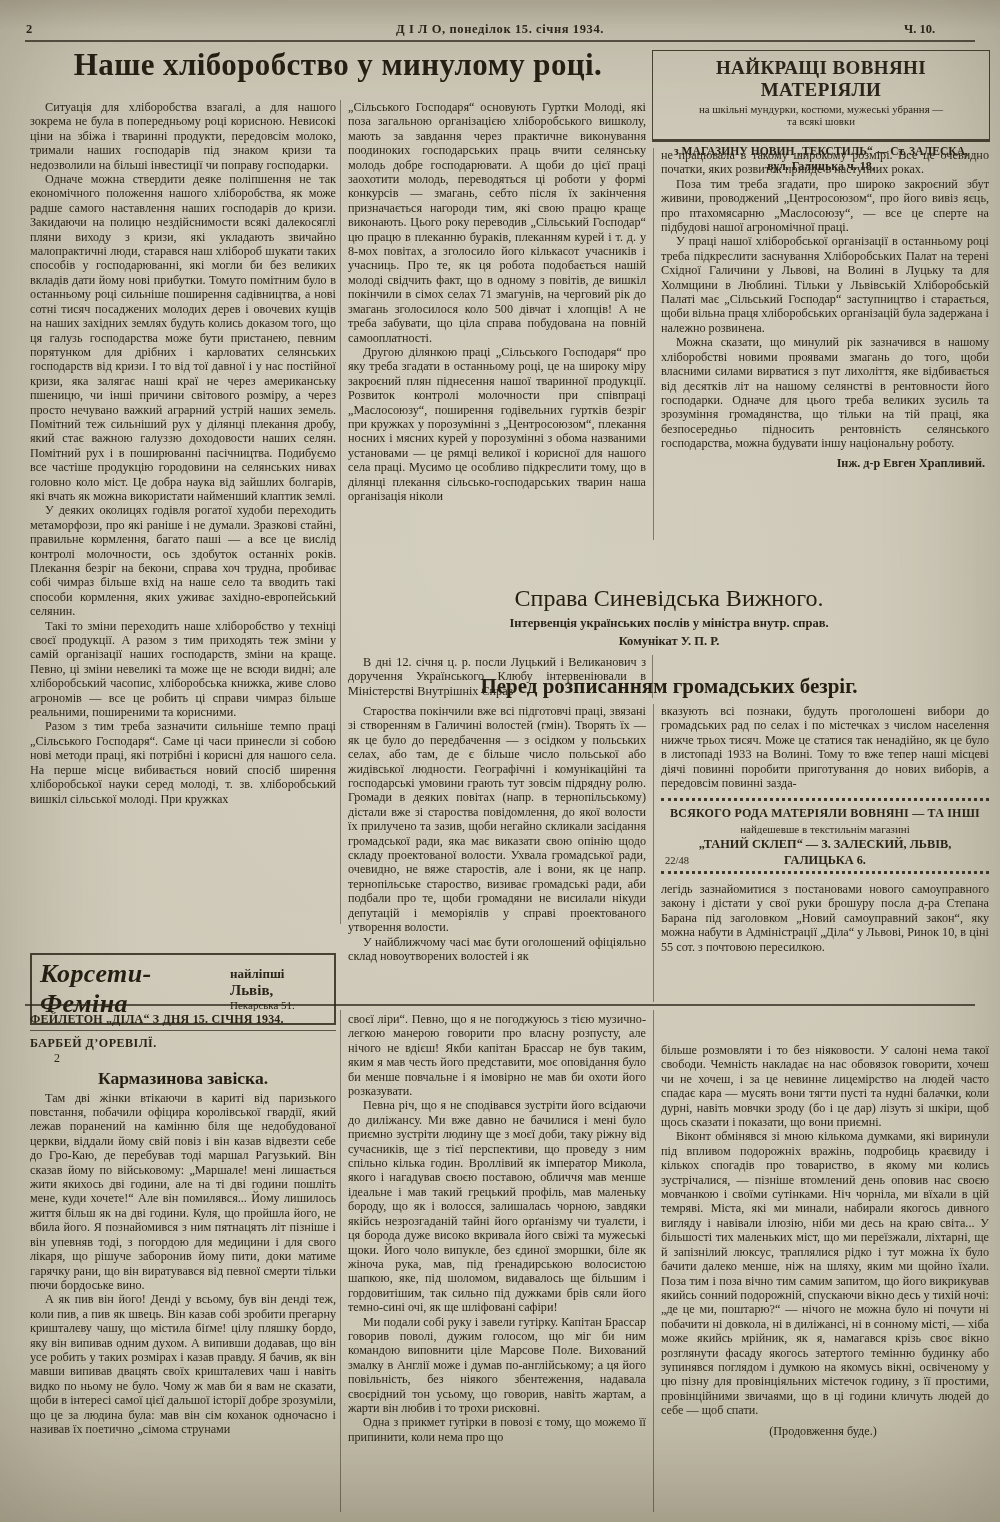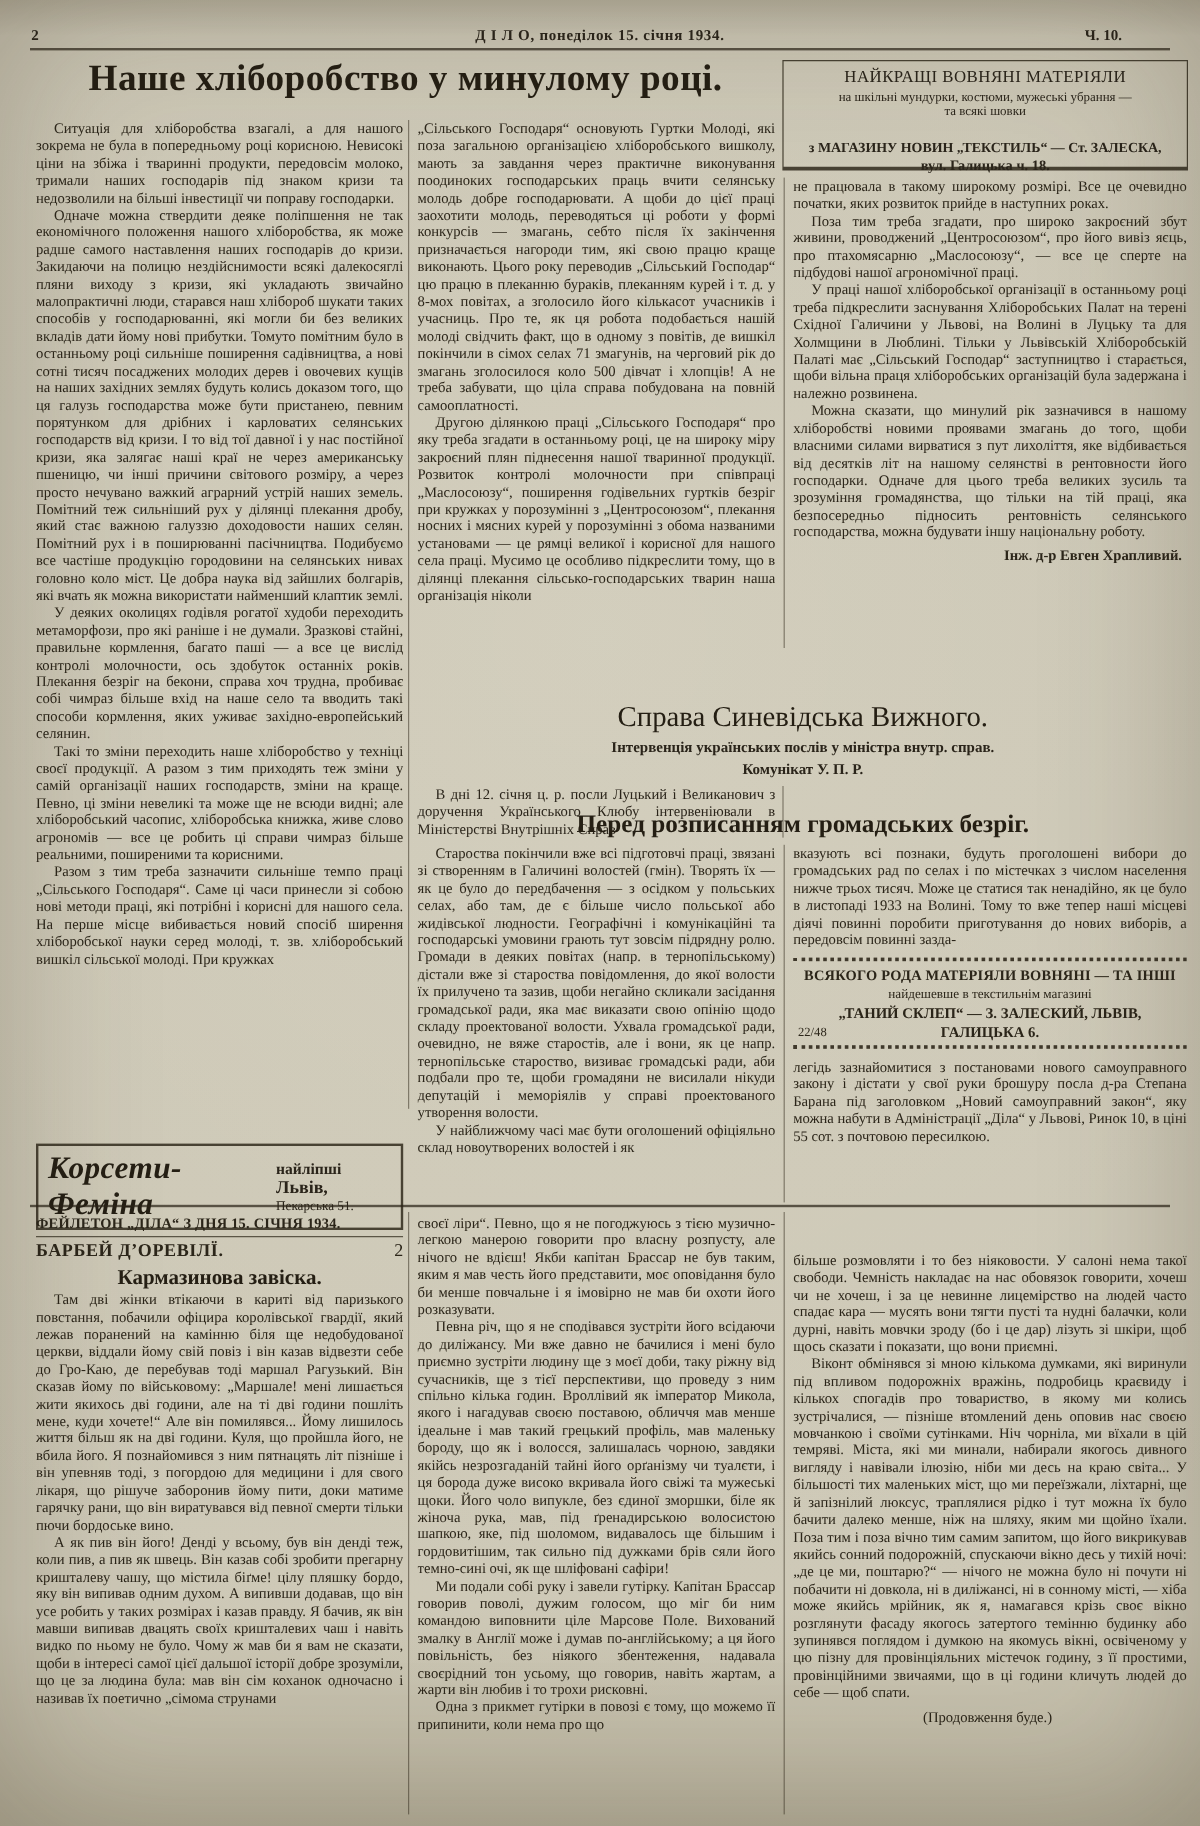--- a/index.html
+++ b/index.html
@@ -30,21 +30,21 @@
   
   .col { position:absolute; text-align:justify; font-size:12.2px; line-height:14.4px; overflow:hidden; color:#2b2519; }
   .para { text-indent:15px; margin:0; }
   .cont .para:first-child { text-indent:0; }
   .signature { text-align:right; font-weight:700; margin-top:5px; padding-right:4px; }
 
   
   .ad-textile { position:absolute; top:50px; left:652px; width:338px; height:92px;
     border:1.5px solid rgba(38,31,18,.8); border-bottom-width:3px;
     padding:6px 8px 4px; text-align:center; }
-  .adt-1 { font-weight:400; font-size:14px; letter-spacing:.4px; }
+  .adt-1 { font-weight:700; font-size:19px; letter-spacing:.4px; }
   .adt-2 { font-size:10.8px; margin-top:2px; }
   .adt-3 { font-size:10.8px; }
   .adt-4 { font-weight:700; font-size:11.6px; margin-top:18px; }
   .adt-5 { font-weight:700; font-size:12px; margin-top:1px; }
 
   
   .s2 { position:absolute; top:545px; left:348px; width:642px; }
   .s2-title { text-align:center; font-size:24px; font-weight:400; color:#241e13;margin-top:40px; }
   .s2-sub { text-align:center; font-size:12.5px; font-weight:700; margin-top:4px; }
   .s2-kicker { text-align:center; font-size:12.5px; font-weight:700; margin-top:3px; }
@@ -70,21 +70,21 @@
   .ad-korseti { position:absolute; top:924px; left:30px; width:306px; height:72px;
     border:2px solid rgba(38,31,18,.8); display:flex; align-items:center; padding:4px 8px;margin-top:29px; }
   .adk-brand { flex:1; font-size:26px; font-weight:700; font-style:italic; letter-spacing:.4px; color:#241e13; }
   .adk-side { width:96px; text-align:left; line-height:1.12; }
   .adk-1 { font-weight:700; font-size:13px; }
   .adk-2 { font-weight:700; font-size:15px; }
   .adk-3 { font-size:11px; }
 
   
   .f-head { font-weight:700; font-size:12px; letter-spacing:.2px; border-bottom:1px solid rgba(42,35,22,.7); padding-bottom:4px; text-indent:0; }
-  .f-authorrow { display:flex; margin-top:5px; font-size:15px; }
+  .f-authorrow { display:flex; margin-top:5px; font-size:12px;flex-direction:column; }
   .f-author { flex:1; font-weight:700; letter-spacing:.5px; }
   .f-part { width:30px; text-align:right; }
   .f-title { text-align:center; font-weight:700; font-size:17.5px; margin:6px 0 5px; color:#241e13; }
   .continued { text-align:center; margin-top:6px; padding-right:4px; }
 </style>
 </head>
 <body>
 
 <div class="page">
 

